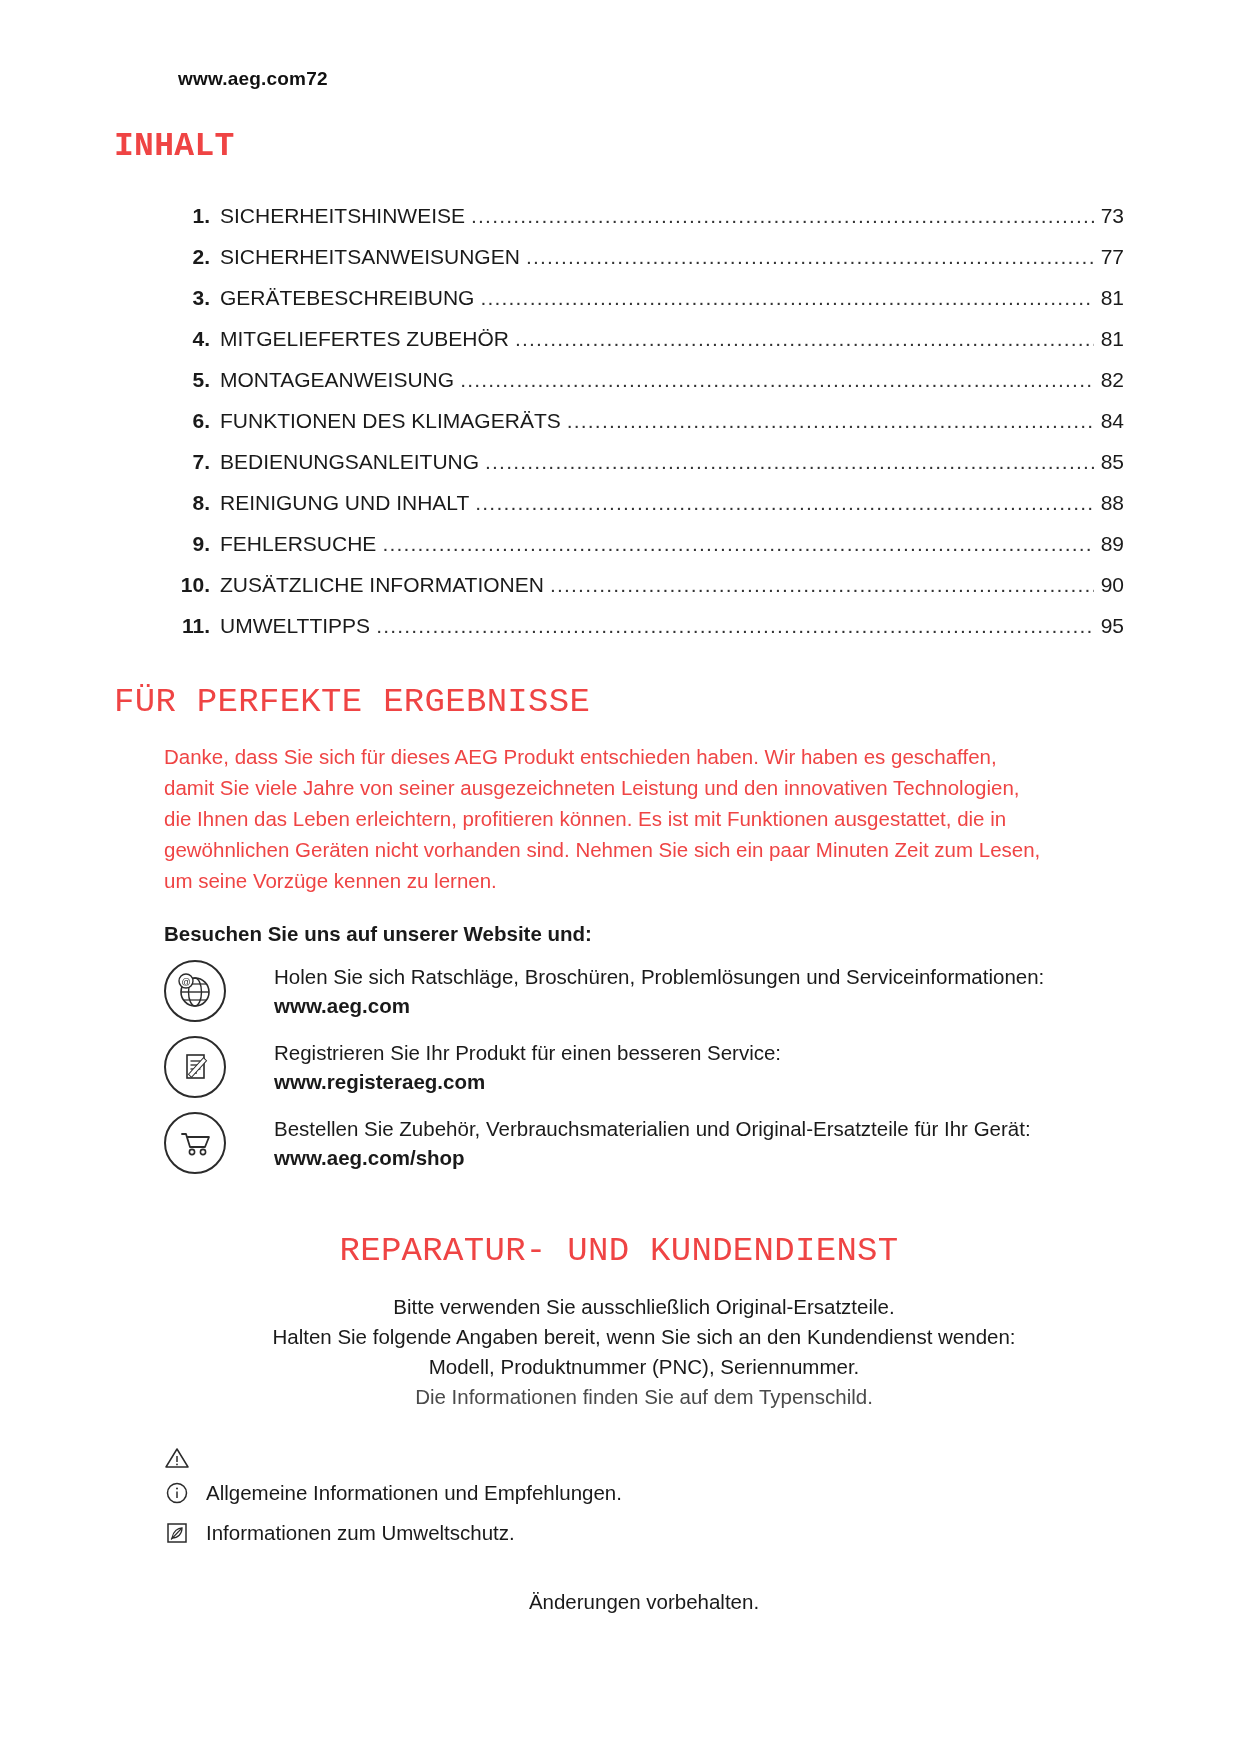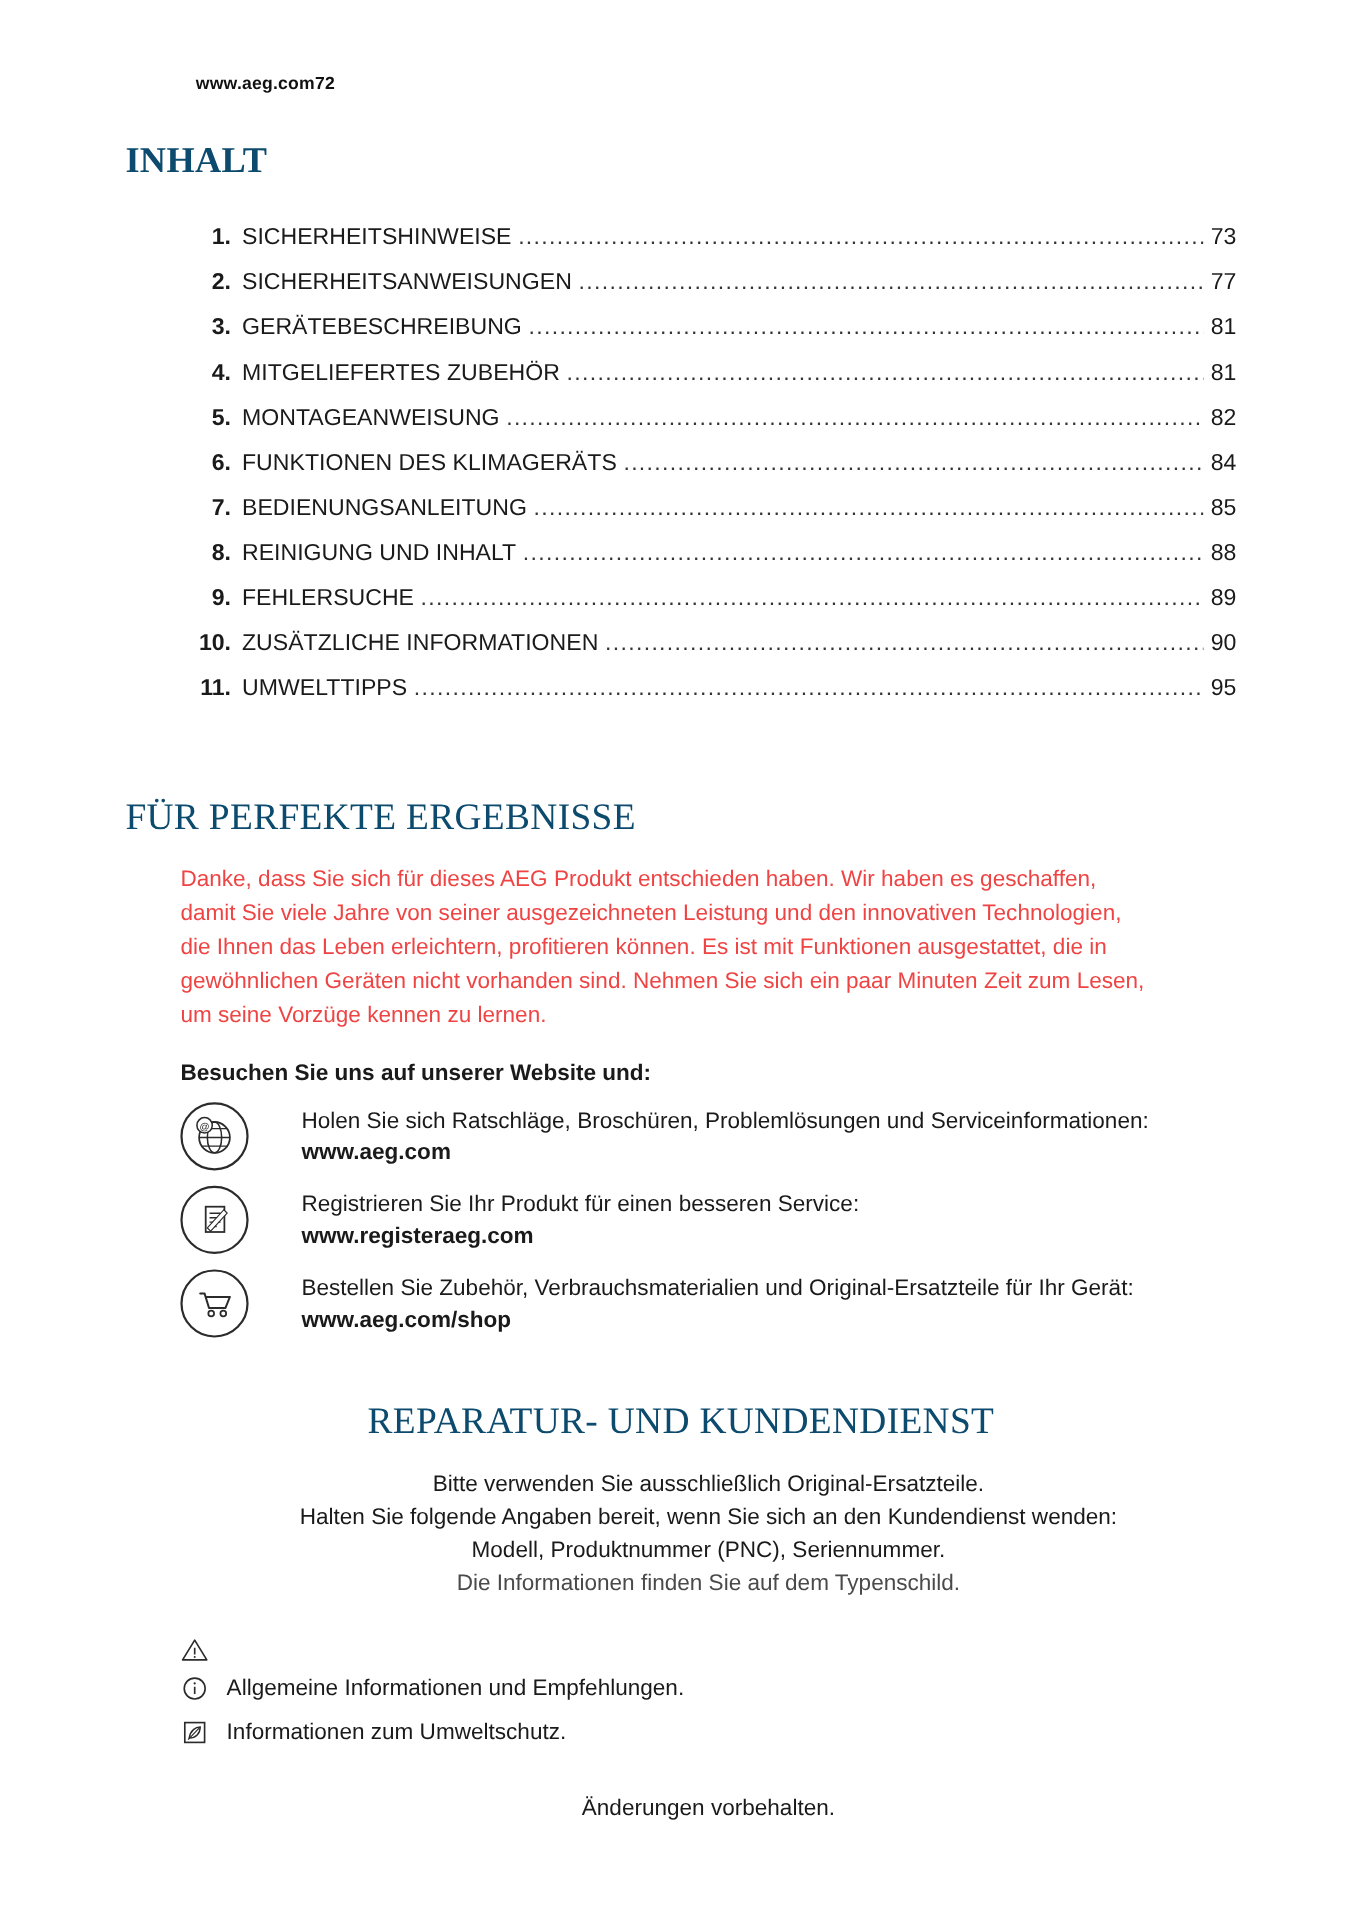--- a/index.html
+++ b/index.html
@@ -19,38 +19,38 @@
     position: absolute;
     left: 0; top: 0;
     width: 1241px;
     height: 1754px;
     padding: 0;
   }
   .header {
     position: absolute;
     left: 178px;
     top: 68px;
-    font-size: 16px;
+    font-size: 19px;
     font-weight: bold;
     letter-spacing: 0.2px;
     color: #111;
   }
   .content {
     position: absolute;
     left: 114px;
     top: 128px;
     width: 1010px;
   }
   h1.section-title {
     font-size: 33px;
     font-weight: bold;
     margin: 0;
     letter-spacing: 0.3px;
-    color: #0c4a6e;
-    font-family: Liberation Serif, serif;
+    color: #ef4444;
+    font-family: Liberation Mono, monospace;
   }
   h1.section-title.light {
     font-weight: normal;
     font-size: 34px;
   }
 
   
   .toc {
     margin-top: 36px;
     padding-left: 64px;
@@ -85,21 +85,21 @@
     letter-spacing: 1.2px;
   }
   .toc-page {
     flex: 0 0 auto;
     text-align: right;
     min-width: 28px;
   }
 
   
   .block-perfect {
-    margin-top: 84px;
+    margin-top: 42px;
   }
   .para {
     margin-top: 20px;
     padding-left: 50px;
     font-size: 20.5px;
     line-height: 31px;
     max-width: 880px;
     color: #ef4444;
   }
   .bold-lead {

